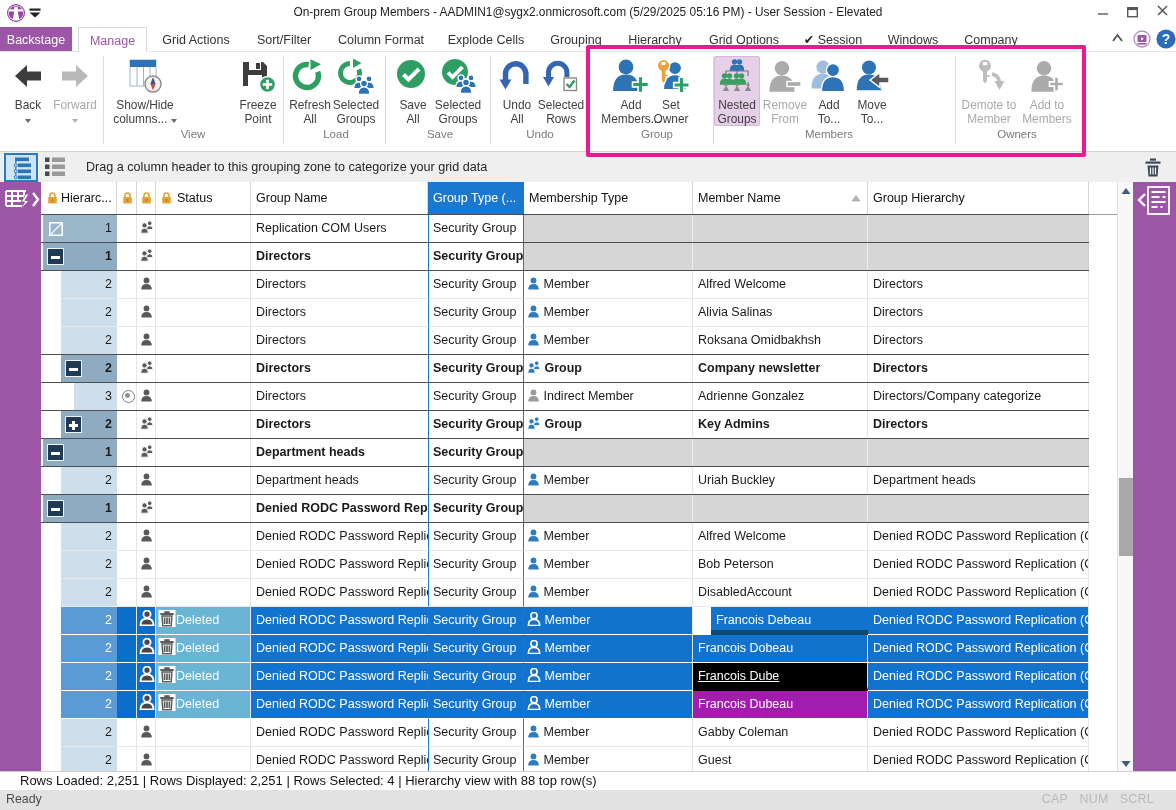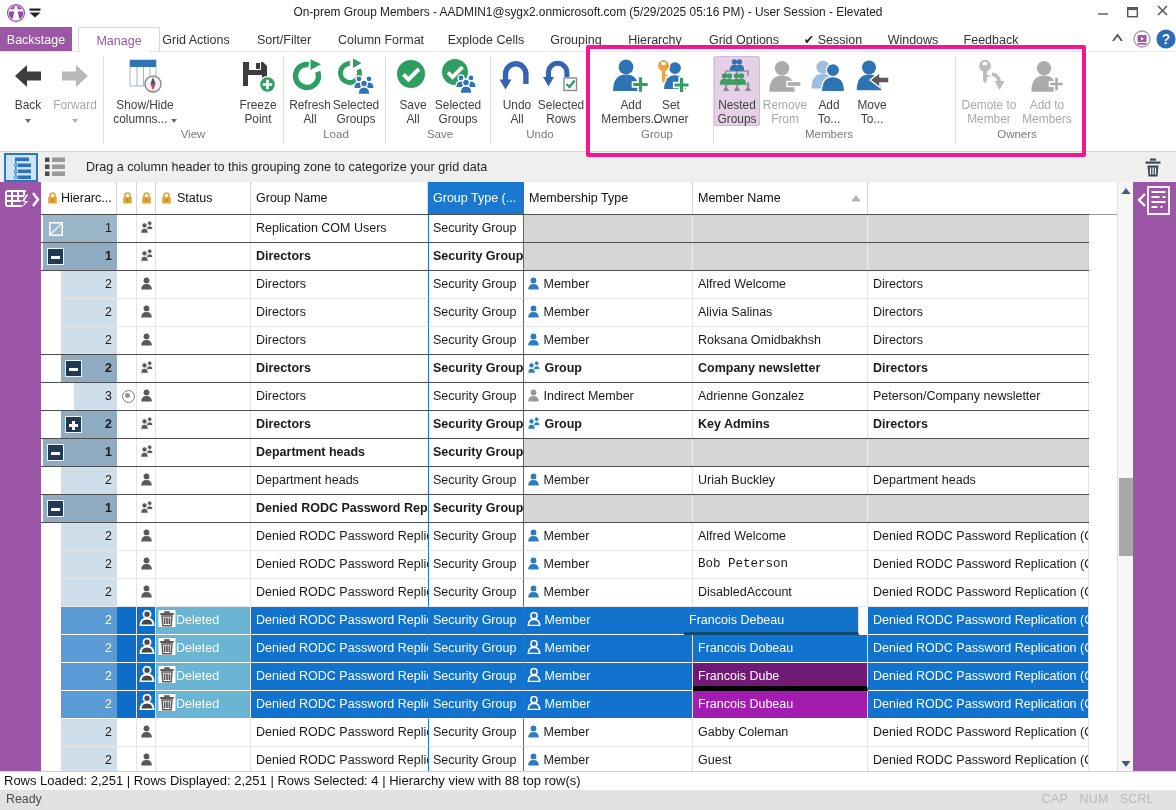--- a/index.html
+++ b/index.html
@@ -5,21 +5,21 @@
 html,body{width:1176px;height:810px;overflow:hidden}
 #app{position:relative;width:1176px;height:810px;font-family:"Liberation Sans",sans-serif;background:#fff;font-size:12.4px;color:#1a1a1a}
 .abs{position:absolute}
 
 #titlebar{position:absolute;left:0;top:0;width:1176px;height:26px;background:#fff}
 #title{position:absolute;left:0;top:0;width:1176px;text-align:center;font-size:11.9px;color:#222;line-height:25px}
 
 #tabs{position:absolute;left:0;top:26px;width:1176px;height:26px;background:#fff;font-size:12.5px}
 .tab{position:absolute;top:1px;height:25px;line-height:27px;color:#333;text-align:center;overflow:hidden}
 #tab-back{left:0;width:72px;background:#9b57a5;color:#fff}
-#tab-manage{left:78px;width:82px;background:#fff;border:1px solid #d9d9d9;border-bottom:none;color:#9b57a5}
+#tab-manage{left:78px;width:69px;background:#fff;border:1px solid #d9d9d9;border-bottom:none;color:#9b57a5}
 
 #ribbon{position:absolute;left:0;top:52px;width:1176px;height:100px;background:#fff;border-bottom:1px solid #d4d4d4}
 .rsep{position:absolute;top:4px;width:1px;height:88px;background:#dcdcdc}
 .rb{position:absolute;top:4px;width:66px;text-align:center;color:#3f3f3f;font-size:11.9px}
 .rb .ric{height:40px;margin-top:2px}
 .rb .rl{line-height:13.5px;margin-top:1px}
 .rb.dis{color:#a9a9a9}
 .rglabel{position:absolute;top:76px;font-size:11.5px;color:#7a7a7a;text-align:center;width:80px}
 .caret{display:inline-block;width:0;height:0;border-left:3.5px solid transparent;border-right:3.5px solid transparent;border-top:4px solid #6a6a6a}
 
@@ -44,21 +44,21 @@
 .box{position:absolute;width:17px;height:17px;background:#203a54;border:1px solid #f2f5f8;color:#fff}
 .box .h{position:absolute;left:3px;top:7px;width:9px;height:2.5px;background:#fff}
 .box .v{position:absolute;left:6.2px;top:3.8px;width:2.5px;height:9px;background:#fff}
 .ind{position:absolute;width:13px;height:13px;border:1.8px solid #7d7d7d;border-radius:50%}
 .ind i{position:absolute;left:2.4px;top:2.4px;width:4.8px;height:4.8px;border-radius:50%;background:#8f8f8f;display:block}
 
 #vscroll{position:absolute;left:1117px;top:182px;width:16px;height:589px;background:#f7f7f7;border-left:1px solid #e0e0e0}
 #vthumb{position:absolute;left:1px;top:296px;width:14px;height:78px;background:#a8a8a8}
 #rpanel{position:absolute;left:1133px;top:182px;width:43px;height:589px;background:#9b57a5}
 
-#sbar1{position:absolute;left:0;top:771px;width:1176px;height:19px;background:#fff;border-top:1px solid #cfcfcf;font-size:13px;color:#111;line-height:18px;padding-left:4px}
+#sbar1{position:absolute;left:0;top:771px;width:1176px;height:19px;background:#fff;border-top:1px solid #cfcfcf;font-size:13px;color:#111;line-height:18px;padding-left:20px}
 #sbar2{position:absolute;left:0;top:790px;width:1176px;height:20px;background:#e2e2e2;font-size:12.4px;color:#4c4c4c;line-height:19px;padding-left:6px}
 #keys{position:absolute;right:22px;top:0;color:#b9b9b9;letter-spacing:.3px}
 </style></head><body>
 <div id="app">
 <div id="titlebar">
 <svg class="abs" style="left:6px;top:3px" width="20" height="20" viewBox="0 0 20 20">
  <circle cx="10" cy="10" r="9" fill="#9444a2"></circle>
  <circle cx="10" cy="10" r="7.8" fill="#fff"></circle>
  <path d="M10 2.8 a7.2 7.2 0 0 1 0 14.4 a7.2 7.2 0 0 1 0 -14.4 Z" fill="#9444a2"></path>
  <rect x="2.8" y="6.3" width="14.4" height="2.2" fill="#fff"></rect>
@@ -84,21 +84,21 @@
       <div class="tab" id="tab-back">Backstage</div>
       <div class="tab" id="tab-manage">Manage</div>
       <div class="tab" style="left:136px;width:120px">Grid Actions</div>
       <div class="tab" style="left:224px;width:120px">Sort/Filter</div>
       <div class="tab" style="left:321px;width:120px">Column Format</div>
       <div class="tab" style="left:426px;width:120px">Explode Cells</div>
       <div class="tab" style="left:516px;width:120px">Grouping</div>
       <div class="tab" style="left:595px;width:120px">Hierarchy</div>
       <div class="tab" style="left:684px;width:120px">Grid Options</div>
       <div class="tab" style="left:853px;width:120px">Windows</div>
-      <div class="tab" style="left:931px;width:120px">Feedback</div>
+      <div class="tab" style="left:931px;width:120px">Company</div>
       <div class="tab" style="left:773px;width:120px"><span style="color:#222">✔</span> Session</div>
       <svg class="abs" style="left:1111px;top:7px" width="13" height="10" viewBox="0 0 13 10">
         <path d="M2 8 L6.5 2 L11 8" fill="none" stroke="#555" stroke-width="1.8"></path>
       </svg>
 <svg class="abs" style="left:1133px;top:4px" width="18" height="18" viewBox="0 0 18 18">
         <circle cx="9" cy="9" r="8" fill="none" stroke="#b48cc0" stroke-width="1.3"></circle>
         <rect x="4.5" y="5" width="9" height="7" rx="1" fill="#9b57a5"></rect>
         <path d="M8 7 L11 8.7 L8 10.4 Z" fill="#fff"></path>
         <rect x="4.5" y="13" width="9" height="1.6" fill="#9b57a5"></rect>
       </svg>
@@ -355,20 +355,21 @@
           <path d="M3 5 V3.5 A2.5 2.5 0 0 1 8 3.5 V5" fill="none" stroke="#e3a335" stroke-width="1.6"></path>
           <rect x="1.2" y="5" width="8.6" height="6.6" rx="0.8" fill="#e3a335"></rect>
           <rect x="4.7" y="7" width="1.6" height="2.6" fill="#b97f1e"></rect>
         </svg><span style="margin-left:21px">Status</span></div>
       <div class="hcell" style="left:251px;width:177px;padding-left:5px">Group Name</div>
       <div class="hcell" style="left:428px;width:96px;background:#1a78d0;color:#fff;padding-left:5px;border-right:none;border-bottom:1px solid #1a78d0">Group Type (...</div>
       <div class="hcell" style="left:524px;width:169px;padding-left:5px">Membership Type</div>
       <div class="hcell" style="left:693px;width:175px;padding-left:5px">Member Name<svg class="abs" style="right:6px;top:12px" width="10" height="8" viewBox="0 0 10 8">
           <path d="M1 7 L5 1.5 L9 7 Z" fill="#b9b9b9" stroke="#999" stroke-width="0.6"></path>
         </svg></div>
+      <div class="hcell" style="left:868px;width:221px;padding-left:5px">Group Hierarchy</div>
       <div class="hcell nb" style="left:1089px;width:28px"></div>
       <svg class="abs" style="left:4px;top:6px" width="36" height="24" viewBox="0 0 36 24">
  <path d="M2 3 H22 M2 8 H22 M2 13 H22 M2 18 H19 M2 3 V18 M8 3 V18 M14 3 V13 M20 3 V13" stroke="#fff" stroke-width="2" fill="none"></path>
  <path d="M22 6 L17 14 H20.5 L16.5 22 L25 12.5 H21 L25 6 Z" fill="#fff" stroke="#9b57a5" stroke-width="1"></path>
  <path d="M29 5 L34 11.5 L29 18" fill="none" stroke="#fff" stroke-width="2.4"></path>
 </svg>
       <div class="row" style="top:33px;">
         <div class="hier" style="left:43px;width:74px;background:#9cb6c9;">1</div>
         <svg class="abs" style="left:48.5px;top:7px" width="14" height="14" viewBox="0 0 14 14">
           <rect x="0.8" y="0.8" width="12.4" height="12.4" fill="none" stroke="#fff" stroke-width="1.5"></rect>
@@ -500,21 +501,21 @@
             <path d="M1.2 12.6 Q1.2 6.9 6.5 6.9 Q11.8 6.9 11.8 12.6 Z" fill="#595959"></path>
           </svg></div>
         <div class="cell" style="left:156px;width:95px;padding-left:2px"></div>
         <div class="cell" style="left:251px;width:177px;border-right:none">Directors</div>
         <div class="cell" style="left:428px;width:96px;border-left:1px solid #1a78d0;border-right:1px solid #1a78d0;padding-left:4px">Security Group</div>
         <div class="cell" style="left:524px;width:169px;padding-left:3px"><svg width="13" height="13" viewBox="0 0 13 13" style="vertical-align:-2px;opacity:1">
             <circle cx="6.5" cy="3.4" r="2.9" fill="#9a9a9a"></circle>
             <path d="M1.2 12.6 Q1.2 6.9 6.5 6.9 Q11.8 6.9 11.8 12.6 Z" fill="#9a9a9a"></path>
           </svg> Indirect Member</div>
         <div class="cell" style="left:693px;width:175px;">Adrienne Gonzalez</div>
-        <div class="cell" style="left:868px;width:221px;">Peterson/Company newsletter</div>
+        <div class="cell" style="left:868px;width:221px;">Directors/Company categorize</div>
       </div>
       <div class="row" style="top:229px;">
         <div class="hier" style="left:61px;width:56px;background:#8fabc1;font-weight:bold;">2</div>
         <div class="box" style="left:65px;top:5px">
           <span class="h"></span>
           <span class="v"></span>
         </div>
         <div class="cell" style="left:117px;width:20px;padding-left:0"></div>
         <div class="cell" style="left:137px;width:19px;padding-left:1px;text-align:center"><svg width="14" height="14" viewBox="0 0 14 14" style="vertical-align:-2px">
             <circle cx="9.7" cy="3.2" r="2.3" fill="#595959" stroke="#fff" stroke-width="0.9"></circle>
@@ -619,21 +620,21 @@
             <circle cx="6.5" cy="3.4" r="2.9" fill="#595959"></circle>
             <path d="M1.2 12.6 Q1.2 6.9 6.5 6.9 Q11.8 6.9 11.8 12.6 Z" fill="#595959"></path>
           </svg></div>
         <div class="cell" style="left:156px;width:95px;padding-left:2px"></div>
         <div class="cell" style="left:251px;width:177px;border-right:none">Denied RODC Password Replication Group</div>
         <div class="cell" style="left:428px;width:96px;border-left:1px solid #1a78d0;border-right:1px solid #1a78d0;padding-left:4px">Security Group</div>
         <div class="cell" style="left:524px;width:169px;padding-left:3px"><svg width="13" height="13" viewBox="0 0 13 13" style="vertical-align:-2px;opacity:1">
             <circle cx="6.5" cy="3.4" r="2.9" fill="#2e7cc0"></circle>
             <path d="M1.2 12.6 Q1.2 6.9 6.5 6.9 Q11.8 6.9 11.8 12.6 Z" fill="#2e7cc0"></path>
           </svg> Member</div>
-        <div class="cell" style="left:693px;width:175px;font-family:Liberation Mono, monospace;">Bob Peterson</div>
+        <div class="cell" style="left:693px;width:175px;">Bob Peterson</div>
         <div class="cell" style="left:868px;width:221px;">Denied RODC Password Replication (On</div>
       </div>
       <div class="row" style="top:397px;">
         <div class="hier" style="left:61px;width:56px;">2</div>
         <div class="cell" style="left:117px;width:20px;padding-left:0"></div>
         <div class="cell" style="left:137px;width:19px;padding-left:1px;text-align:center"><svg width="13" height="13" viewBox="0 0 13 13" style="vertical-align:-2px;opacity:1">
             <circle cx="6.5" cy="3.4" r="2.9" fill="#595959"></circle>
             <path d="M1.2 12.6 Q1.2 6.9 6.5 6.9 Q11.8 6.9 11.8 12.6 Z" fill="#595959"></path>
           </svg></div>
         <div class="cell" style="left:156px;width:95px;padding-left:2px"></div>
@@ -659,21 +660,21 @@
             <rect x="2.3" y="4" width="13.4" height="2" fill="#5a5a5a"></rect>
             <path d="M4 7 H14 L13.2 16.8 H4.8 Z" fill="#fff" stroke="#5a5a5a" stroke-width="1.4"></path>
             <path d="M6.6 8.6 V15 M9 8.6 V15 M11.4 8.6 V15" stroke="#5a5a5a" stroke-width="1.7"></path>
           </svg><span style="color:#fff">Deleted</span></div>
         <div class="cell" style="left:251px;width:177px;background:#1173cd;border-bottom:1px solid #fff;border-right:none">Denied RODC Password Replication Group</div>
         <div class="cell" style="left:428px;width:96px;background:#1173cd;border-bottom:1px solid #fff;border-left:1px solid #1a78d0;border-right:1px solid #1a78d0;padding-left:4px">Security Group</div>
         <div class="cell" style="left:524px;width:169px;background:#1173cd;border-bottom:1px solid #fff;padding-left:3px"><svg width="14" height="14" viewBox="0 0 13 13" style="vertical-align:-2px;opacity:1">
             <circle cx="6.5" cy="3.4" r="2.9" fill="#2272c4" stroke="#fff" stroke-width="1.5"></circle>
             <path d="M1.2 12.6 Q1.2 6.9 6.5 6.9 Q11.8 6.9 11.8 12.6 Z" fill="#2272c4" stroke="#fff" stroke-width="1.5"></path>
           </svg> Member</div>
-        <div class="cell" style="left:684px;width:175px;background:#1173cd;border-bottom:3px solid #0c4a6e;">Francois Debeau</div>
+        <div class="cell" style="left:711px;width:175px;background:#1173cd;border-bottom:5px solid #0c4a6e;">Francois Debeau</div>
         <div class="cell" style="left:868px;width:221px;background:#1173cd;border-bottom:1px solid #fff;">Denied RODC Password Replication (On</div>
       </div>
       <div class="row selrow" style="top:453px;">
         <div class="hier" style="left:61px;width:56px;background:#5b9bd5;color:#fff;border-bottom:1px solid #fff;">2</div>
         <div class="cell" style="left:117px;width:20px;background:#0d6ec9;border-bottom:1px solid #fff;padding-left:0"></div>
         <div class="cell" style="left:137px;width:19px;background:#0d6ec9;border-bottom:1px solid #fff;padding-left:1px;text-align:center"><svg width="16" height="16" viewBox="0 0 13 13" style="vertical-align:-2px;opacity:1">
             <circle cx="6.5" cy="3.4" r="2.9" fill="#474747" stroke="#fff" stroke-width="1.5"></circle>
             <path d="M1.2 12.6 Q1.2 6.9 6.5 6.9 Q11.8 6.9 11.8 12.6 Z" fill="#474747" stroke="#fff" stroke-width="1.5"></path>
           </svg></div>
         <div class="cell" style="left:156px;width:95px;background:#6ab4d4;border-bottom:1px solid #fff;padding-left:2px"><svg width="18" height="19" viewBox="0 0 18 19" style="vertical-align:-4px">
@@ -705,21 +706,21 @@
             <rect x="2.3" y="4" width="13.4" height="2" fill="#5a5a5a"></rect>
             <path d="M4 7 H14 L13.2 16.8 H4.8 Z" fill="#fff" stroke="#5a5a5a" stroke-width="1.4"></path>
             <path d="M6.6 8.6 V15 M9 8.6 V15 M11.4 8.6 V15" stroke="#5a5a5a" stroke-width="1.7"></path>
           </svg><span style="color:#fff">Deleted</span></div>
         <div class="cell" style="left:251px;width:177px;background:#1173cd;border-bottom:1px solid #fff;border-right:none">Denied RODC Password Replication Group</div>
         <div class="cell" style="left:428px;width:96px;background:#1173cd;border-bottom:1px solid #fff;border-left:1px solid #1a78d0;border-right:1px solid #1a78d0;padding-left:4px">Security Group</div>
         <div class="cell" style="left:524px;width:169px;background:#1173cd;border-bottom:1px solid #fff;padding-left:3px"><svg width="14" height="14" viewBox="0 0 13 13" style="vertical-align:-2px;opacity:1">
             <circle cx="6.5" cy="3.4" r="2.9" fill="#2272c4" stroke="#fff" stroke-width="1.5"></circle>
             <path d="M1.2 12.6 Q1.2 6.9 6.5 6.9 Q11.8 6.9 11.8 12.6 Z" fill="#2272c4" stroke="#fff" stroke-width="1.5"></path>
           </svg> Member</div>
-        <div class="cell" style="left:693px;width:175px;background:#701a75;border-bottom:5px solid #000000;">Francois Dube</div>
+        <div class="cell" style="left:693px;width:175px;background:#000000;border-bottom:5px solid #000000;text-decoration:underline;">Francois Dube</div>
         <div class="cell" style="left:868px;width:221px;background:#1173cd;border-bottom:1px solid #fff;">Denied RODC Password Replication (On</div>
       </div>
       <div class="row selrow" style="top:509px;">
         <div class="hier" style="left:61px;width:56px;background:#5b9bd5;color:#fff;border-bottom:1px solid #fff;">2</div>
         <div class="cell" style="left:117px;width:20px;background:#0d6ec9;border-bottom:1px solid #fff;padding-left:0"></div>
         <div class="cell" style="left:137px;width:19px;background:#0d6ec9;border-bottom:1px solid #fff;padding-left:1px;text-align:center"><svg width="16" height="16" viewBox="0 0 13 13" style="vertical-align:-2px;opacity:1">
             <circle cx="6.5" cy="3.4" r="2.9" fill="#474747" stroke="#fff" stroke-width="1.5"></circle>
             <path d="M1.2 12.6 Q1.2 6.9 6.5 6.9 Q11.8 6.9 11.8 12.6 Z" fill="#474747" stroke="#fff" stroke-width="1.5"></path>
           </svg></div>
         <div class="cell" style="left:156px;width:95px;background:#6ab4d4;border-bottom:1px solid #fff;padding-left:2px"><svg width="18" height="19" viewBox="0 0 18 19" style="vertical-align:-4px">

